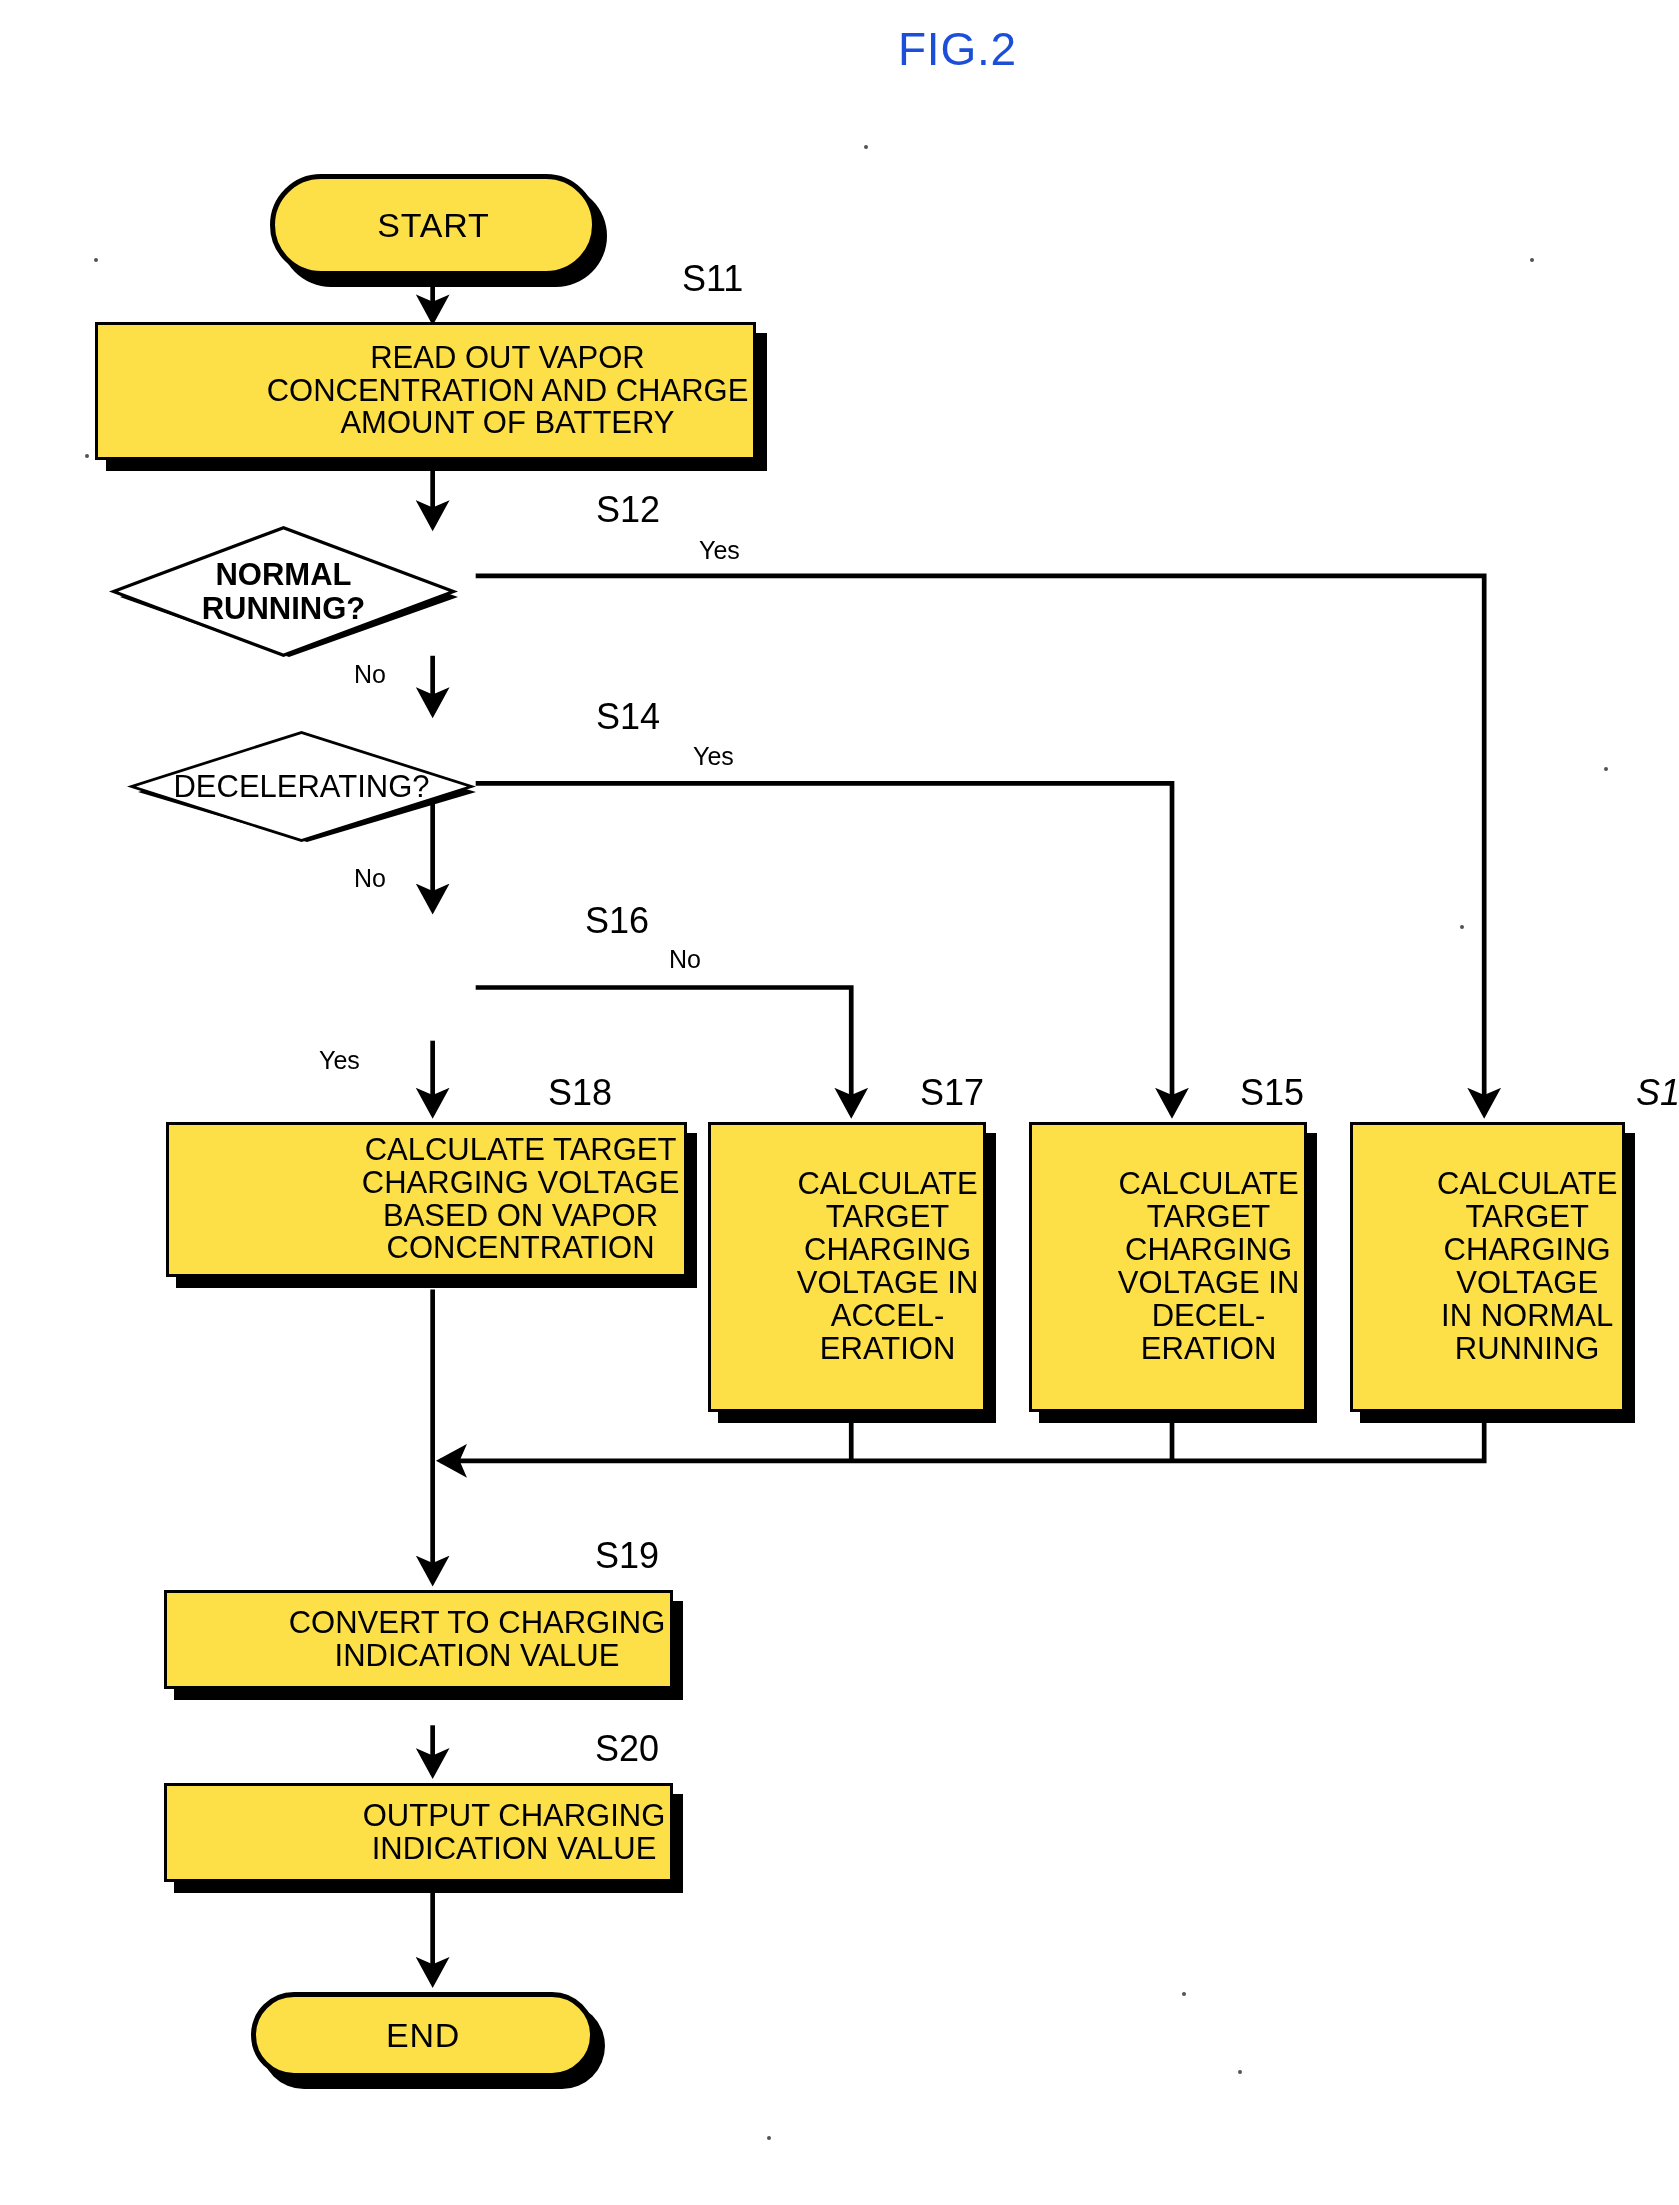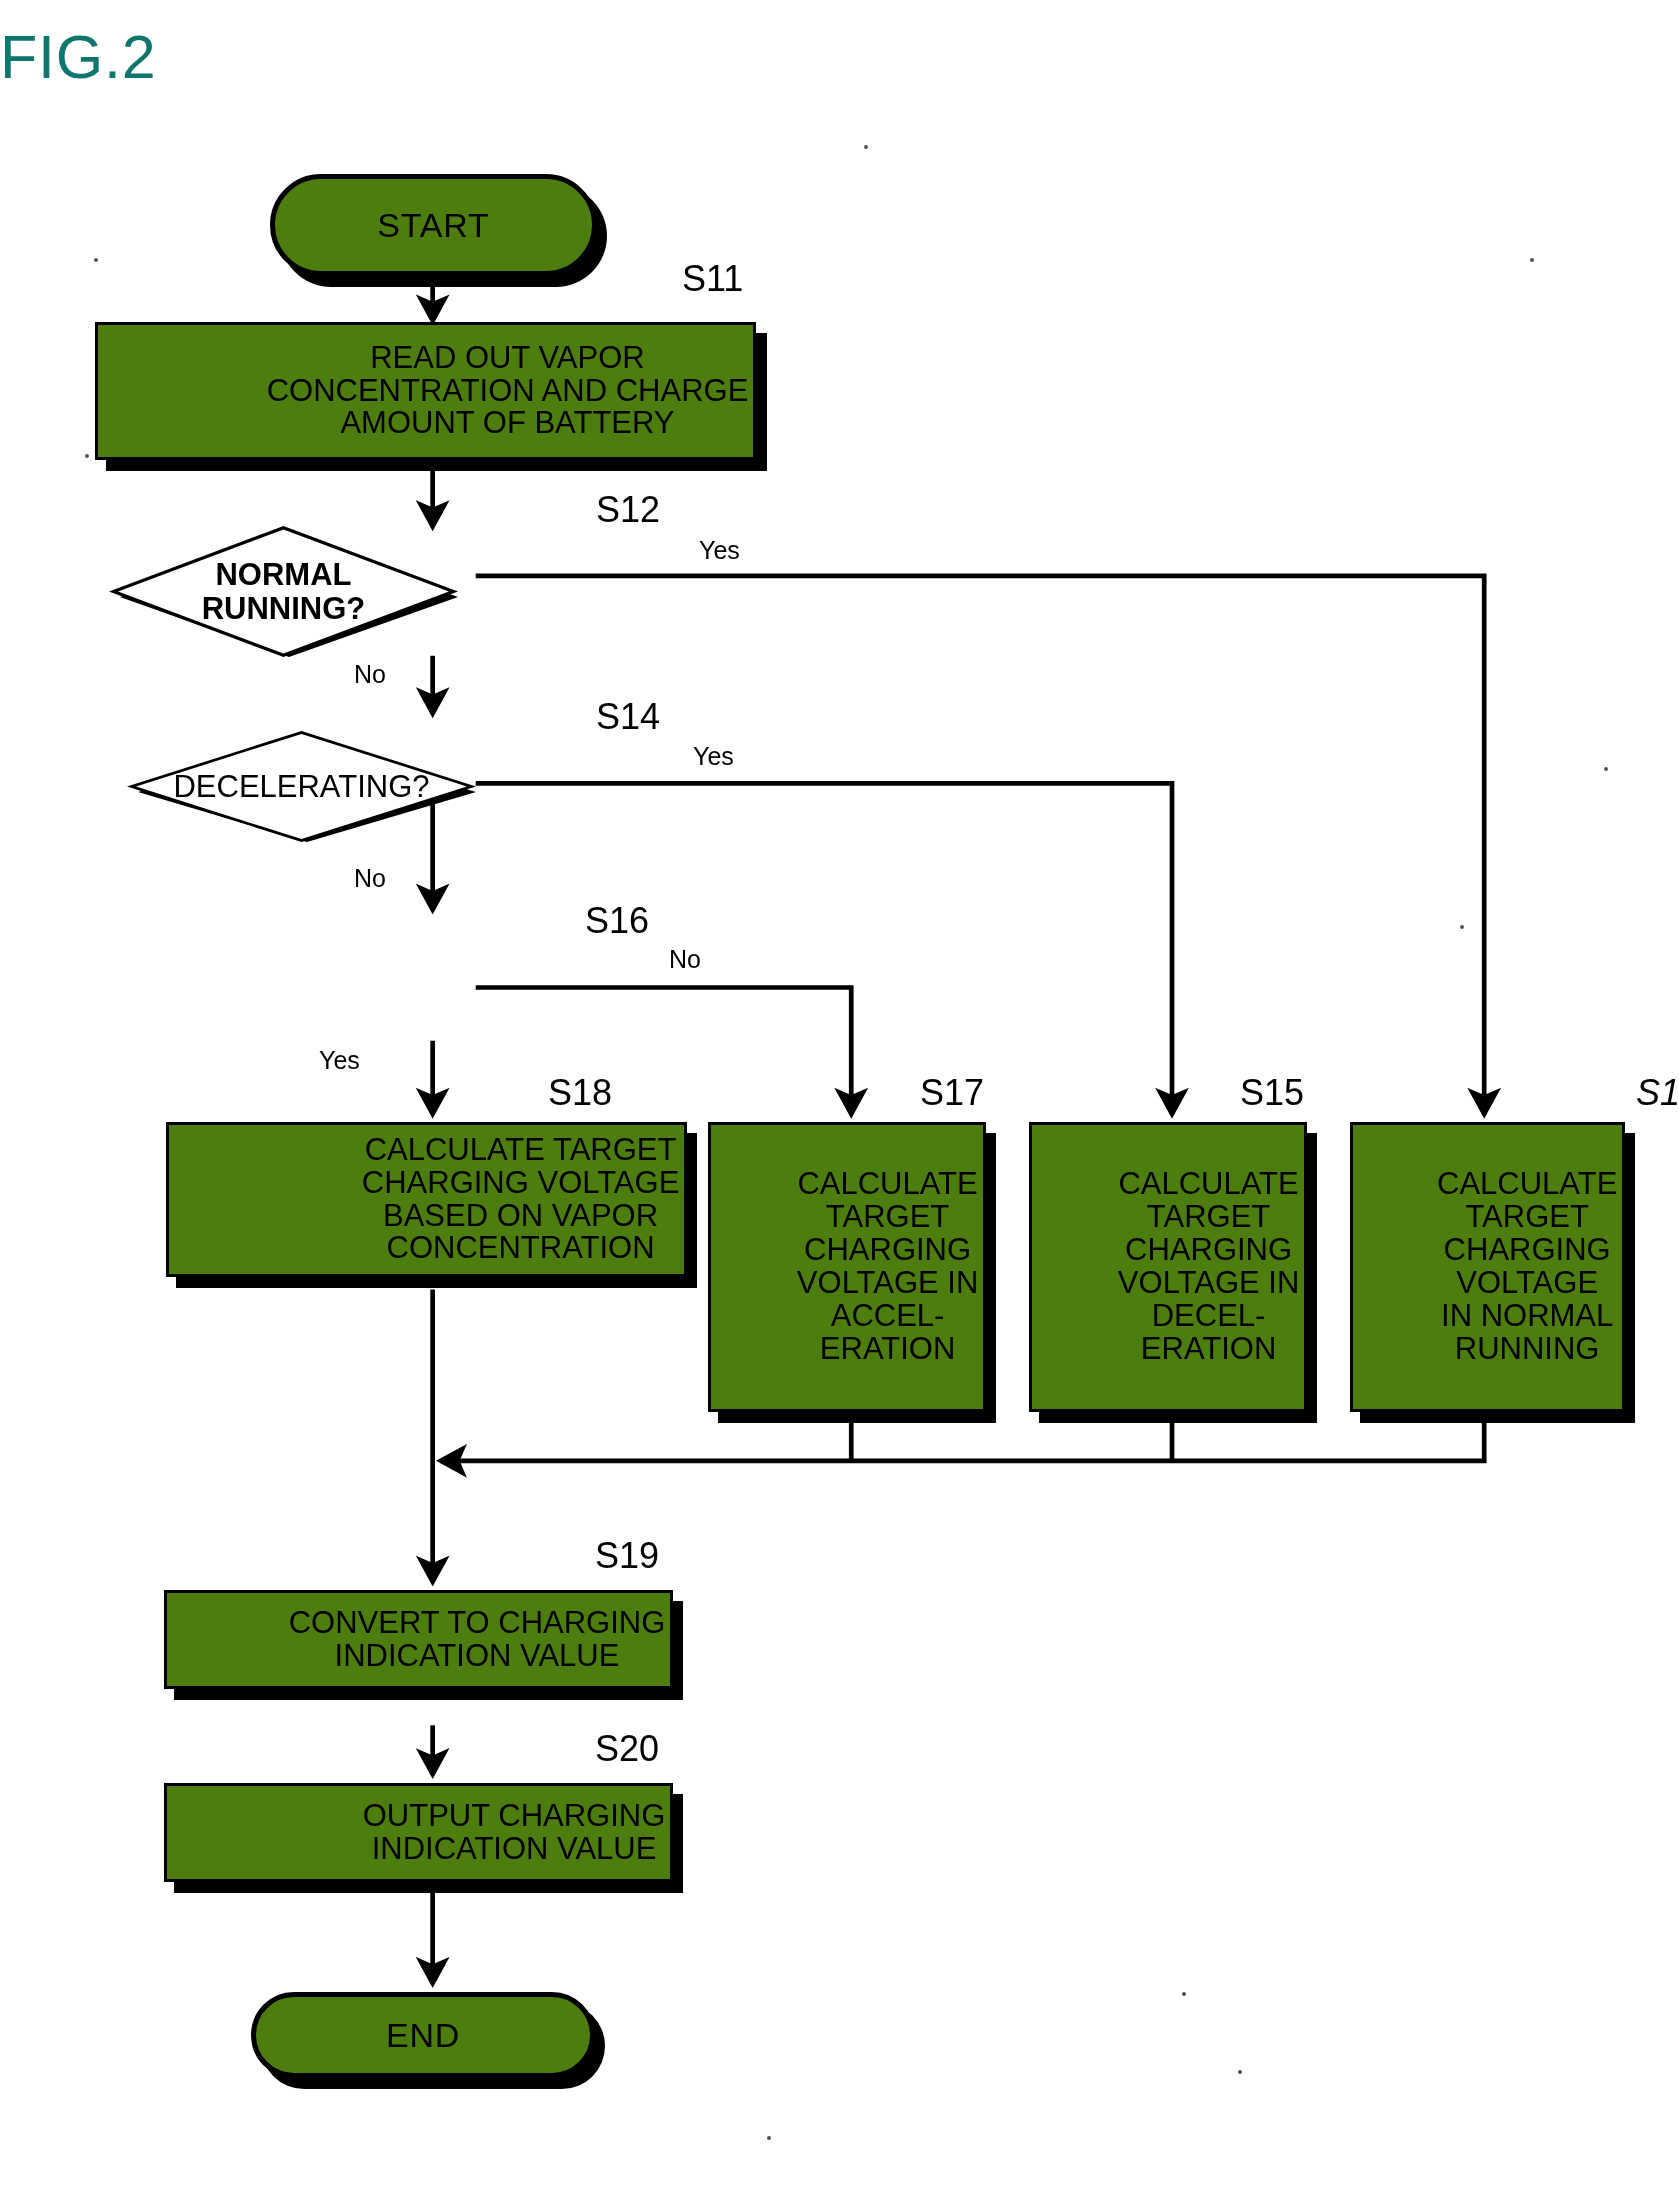--- a/index.html
+++ b/index.html
@@ -15,40 +15,40 @@
     background: #ffffff;
     font-family: "Liberation Sans", sans-serif;
     color: #000000;
     overflow: hidden;
   }
   #fig-title {
     position: absolute;
     left: 0;
     top: 22px;
     width: 1017px;
-    text-align: left;
-    font-size: 61px;
+    text-align: right;
+    font-size: 46px;
     letter-spacing: 0.8px;
     font-weight: 400;
-    color: #0f766e;
+    color: #1d4ed8;
   }
 
   
   #wires {
     position: absolute;
     left: 0; top: 0;
     width: 1679px; height: 2205px;
     pointer-events: none;
   }
 
   
   .node {
     position: absolute;
     box-sizing: border-box;
-    background: #4d7c0f;
+    background: #fde047;
     border: 3.9px solid #000000;
     display: flex;
     align-items: center;
     justify-content: center;
     text-align: center;
     color: #000;
     line-height: 1.06;
   }
   .node .txt { display: block; padding: 0 4.7px; }
 

